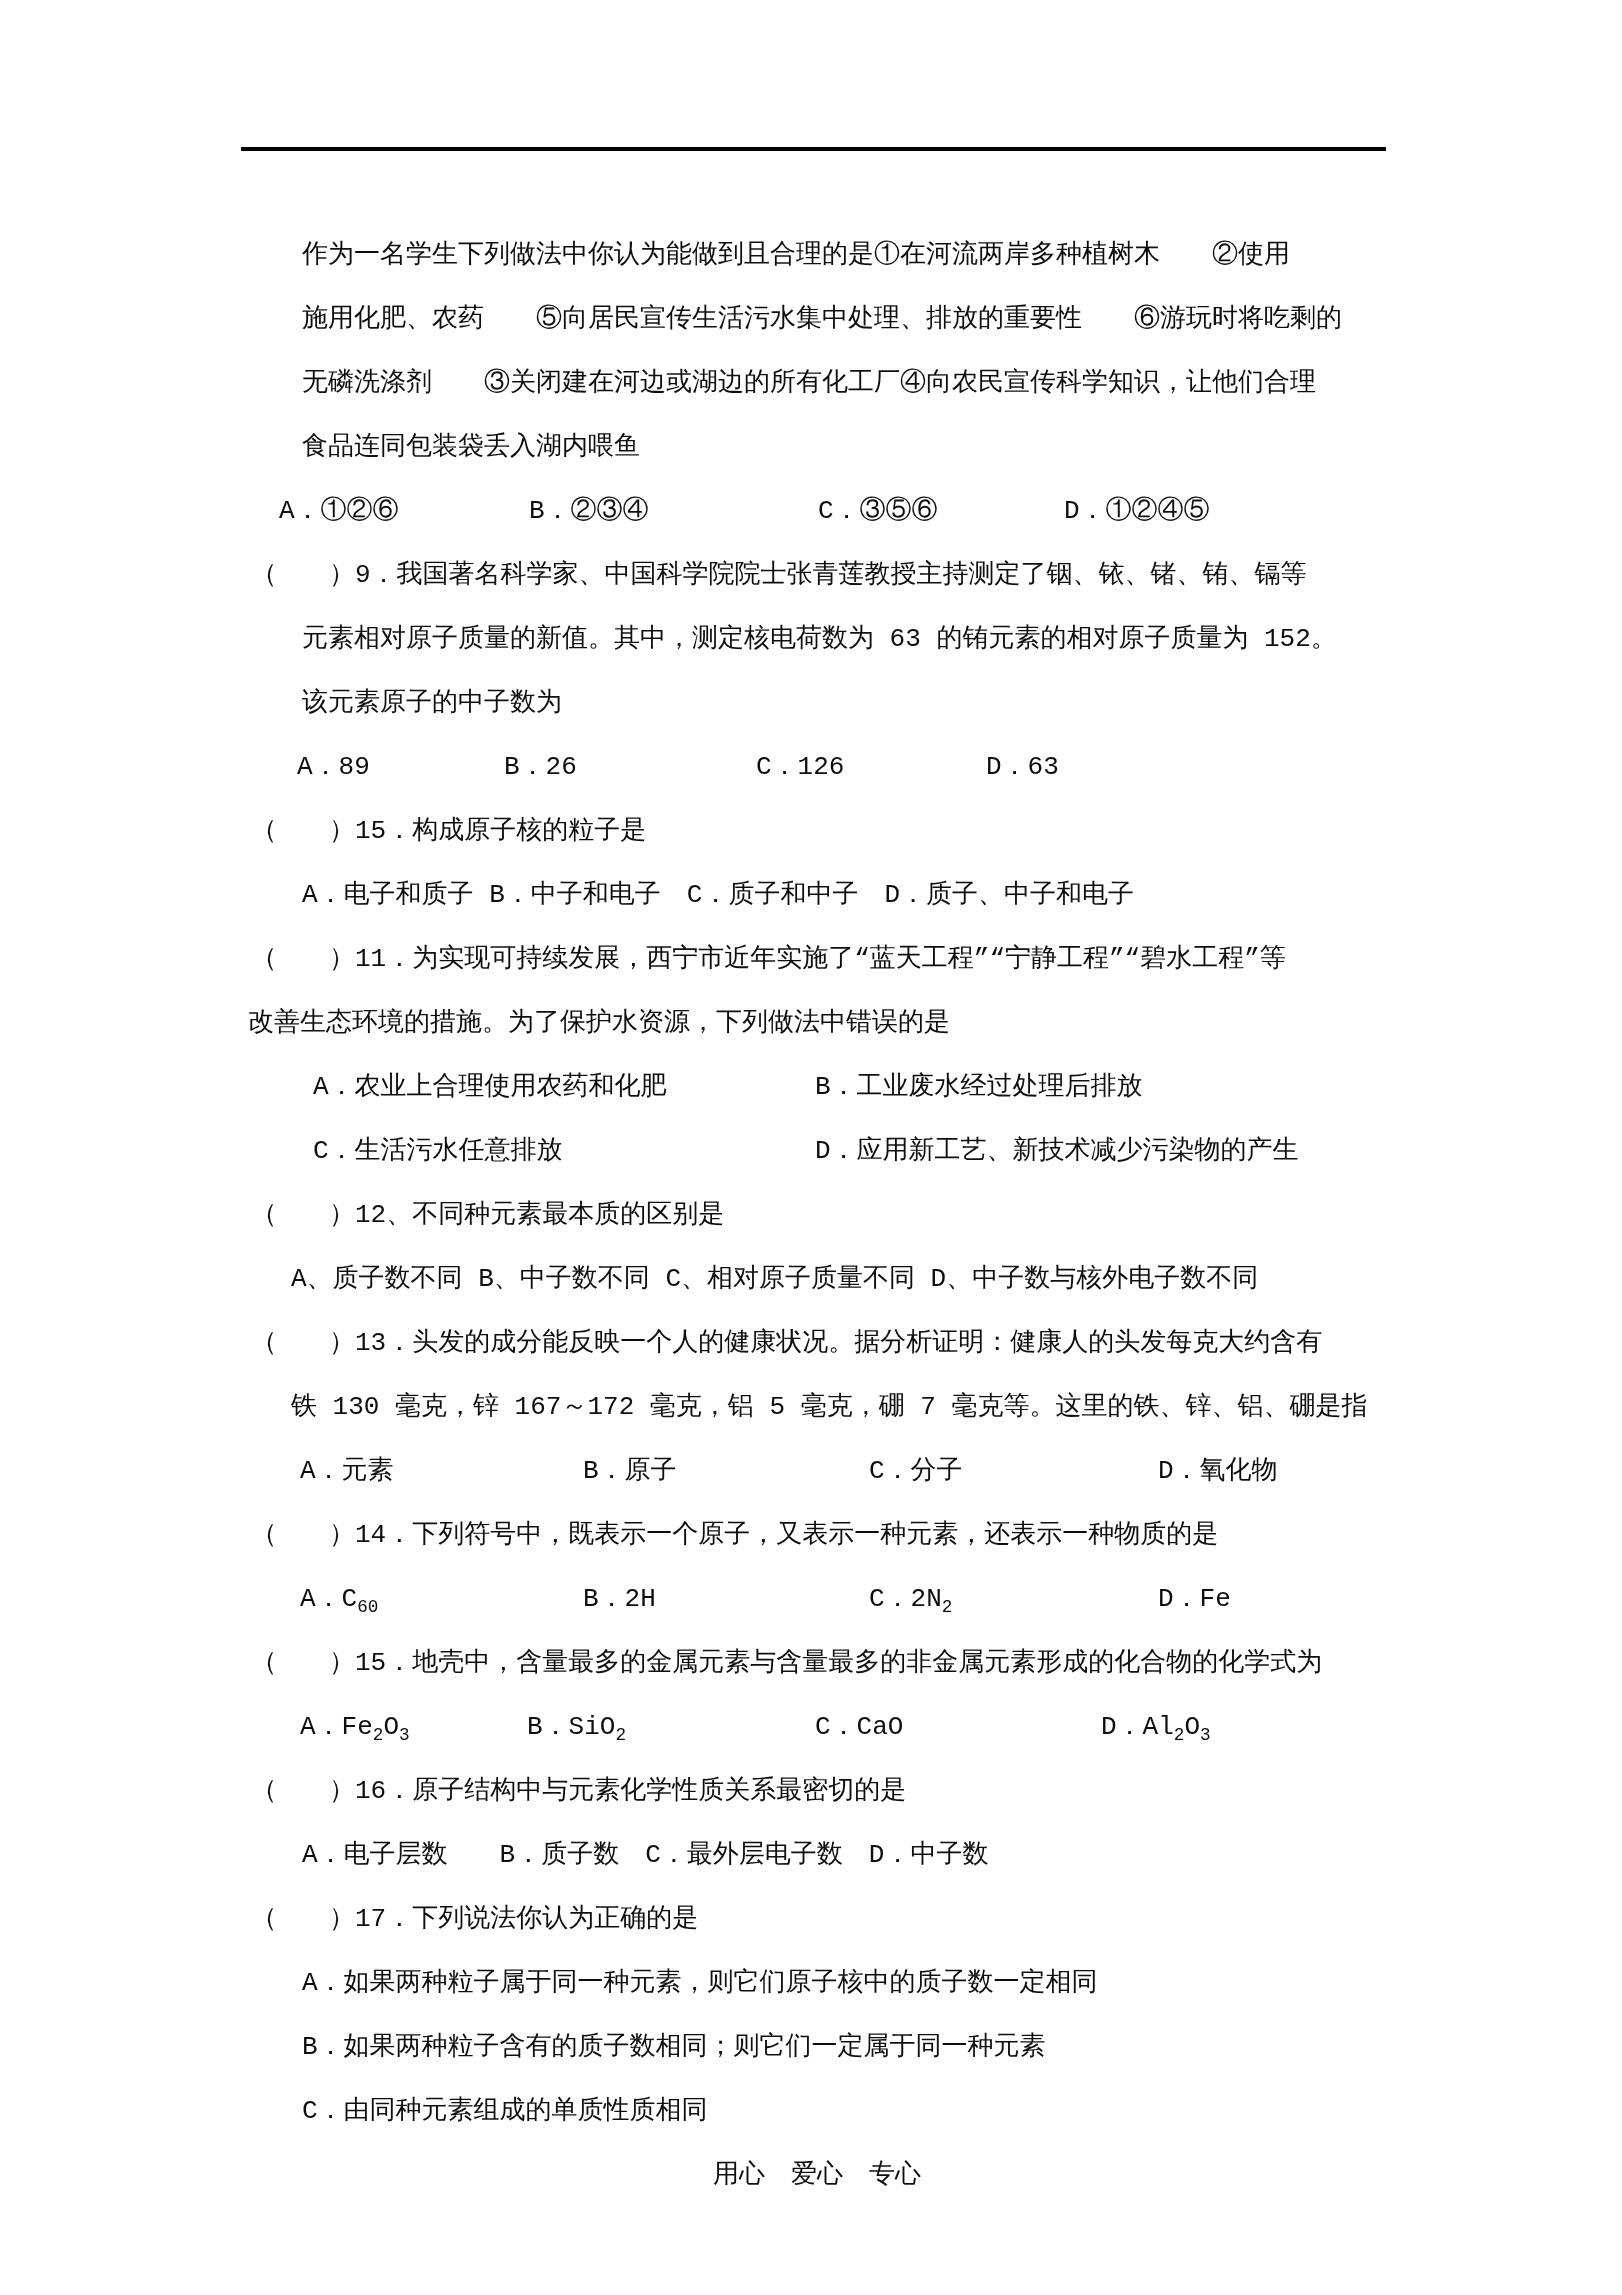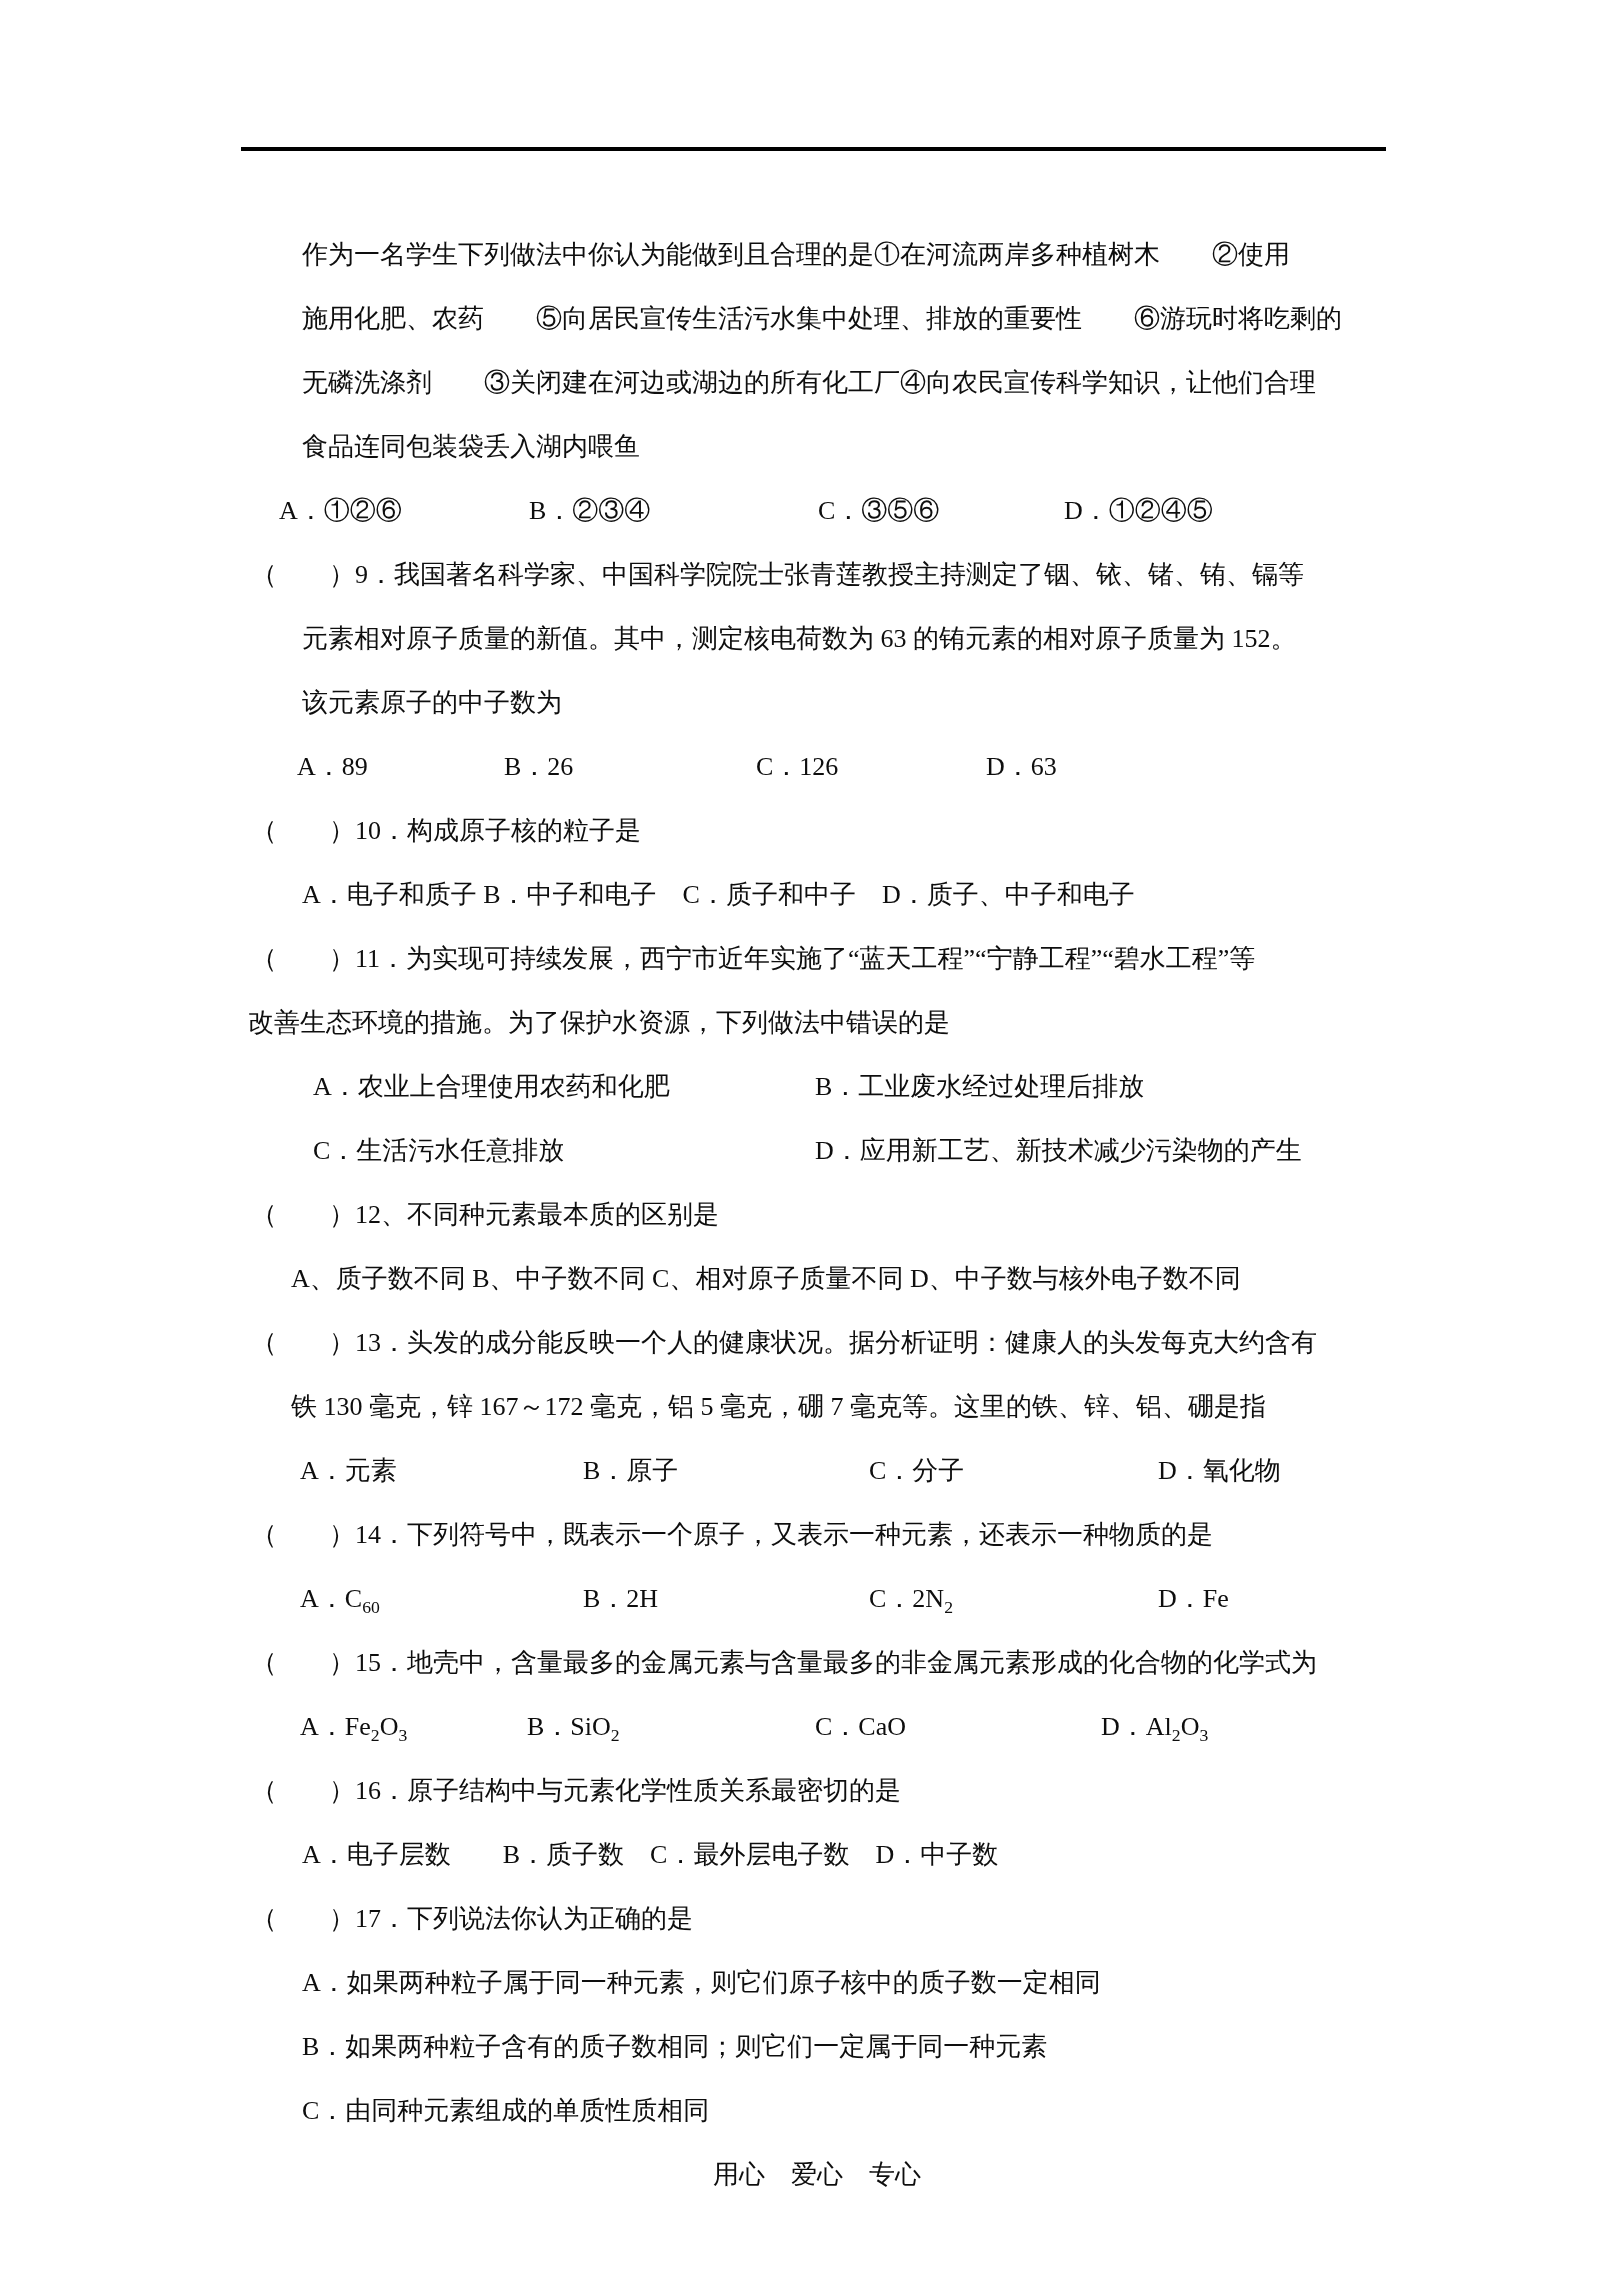--- a/index.html
+++ b/index.html
@@ -6,21 +6,21 @@
     margin: 0;
     padding: 0;
     background: #ffffff;
   }
   .page {
     position: relative;
     width: 1623px;
     height: 2295px;
     background: #ffffff;
     overflow: hidden;
-    font-family: Liberation Serif, serif;
+    font-family: Liberation Mono, monospace;
     font-size: 26px;
     color: #0e0e0e;
   }
   .divider {
     position: absolute;
     left: 241px;
     top: 147px;
     width: 1145px;
     height: 3.8px;
     background: #000000;
@@ -74,21 +74,21 @@
     <div class="line ind-q">（　　）9．我国著名科学家、中国科学院院士张青莲教授主持测定了铟、铱、锗、铕、镉等</div>
     <div class="line ind-p">元素相对原子质量的新值。其中，测定核电荷数为 63 的铕元素的相对原子质量为 152。</div>
     <div class="line ind-p">该元素原子的中子数为</div>
     <div class="line">
       <span class="opt" style="left:297px">A．89</span>
       <span class="opt" style="left:504px">B．26</span>
       <span class="opt" style="left:756px">C．126</span>
       <span class="opt" style="left:986px">D．63</span>
     </div>
 
-    <div class="line ind-q">（　　）10．构成原子核的粒子是</div>
+    <div class="line ind-q">（　　）15．构成原子核的粒子是</div>
     <div class="line ind-p">A．电子和质子 B．中子和电子　C．质子和中子　D．质子、中子和电子</div>
 
     <div class="line ind-q">（　　）11．为实现可持续发展，西宁市近年实施了“蓝天工程”“宁静工程”“碧水工程”等</div>
     <div class="line ind-0">改善生态环境的措施。为了保护水资源，下列做法中错误的是</div>
     <div class="line">
       <span class="opt" style="left:313px">A．农业上合理使用农药和化肥</span>
       <span class="opt" style="left:815px">B．工业废水经过处理后排放</span>
     </div>
     <div class="line">
       <span class="opt" style="left:313px">C．生活污水任意排放</span>

